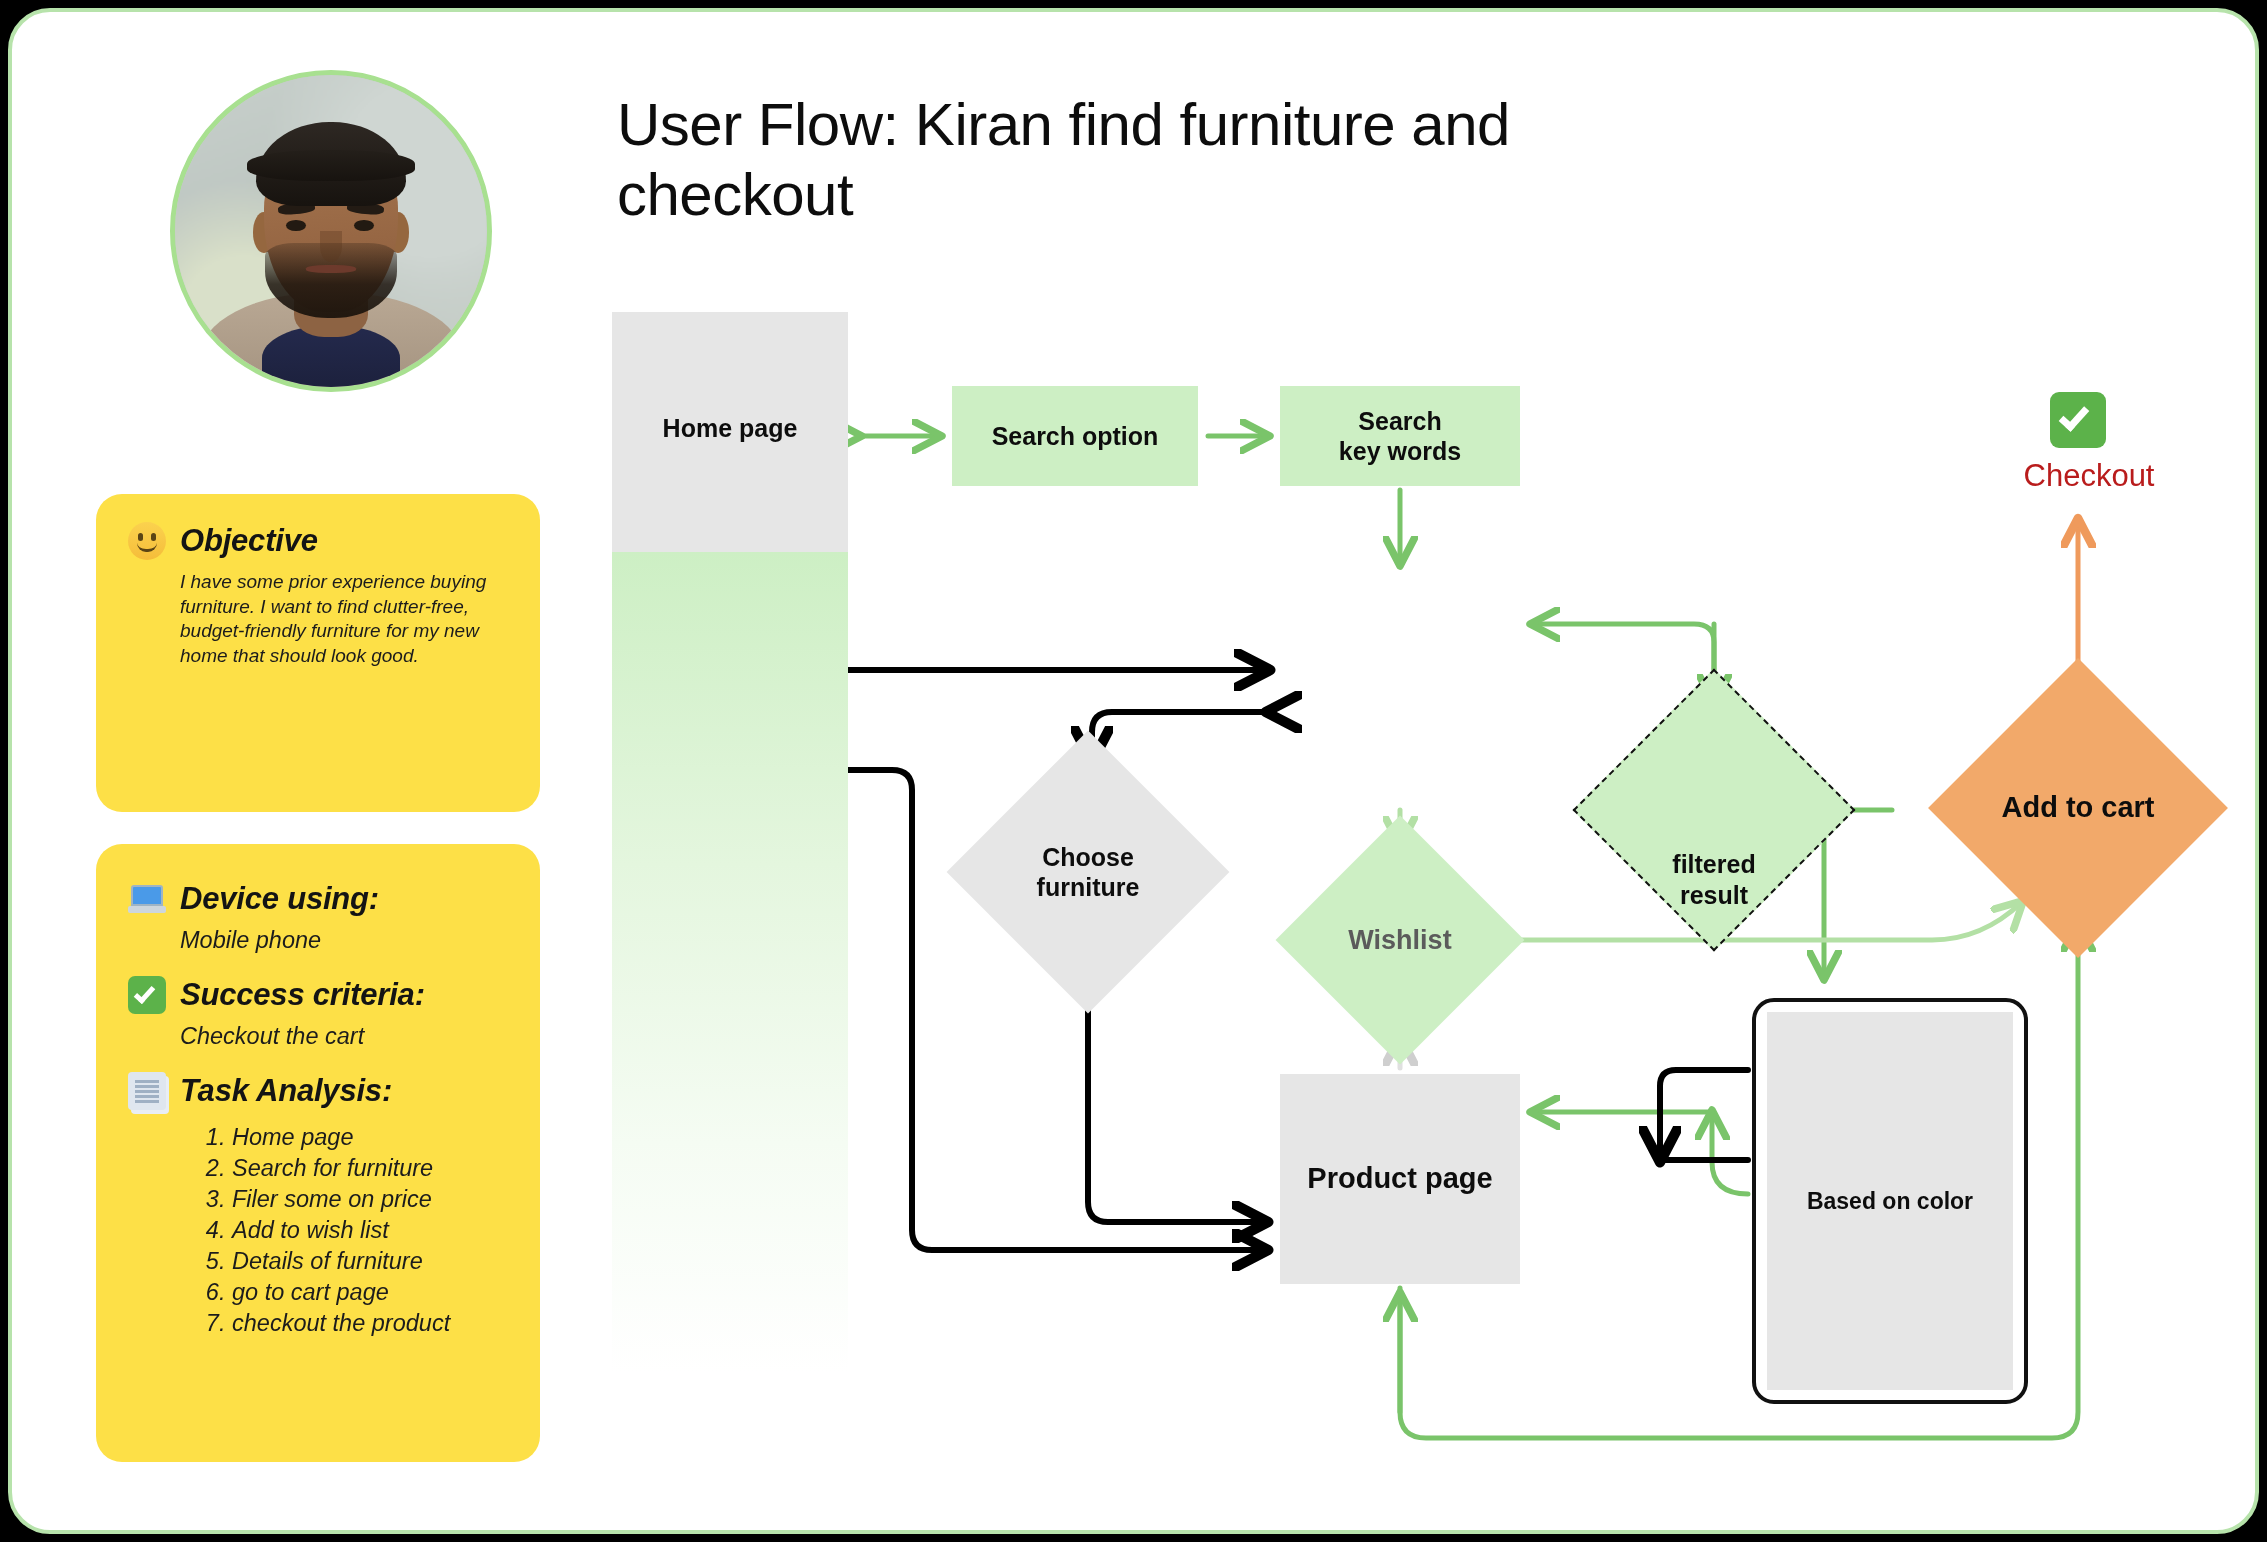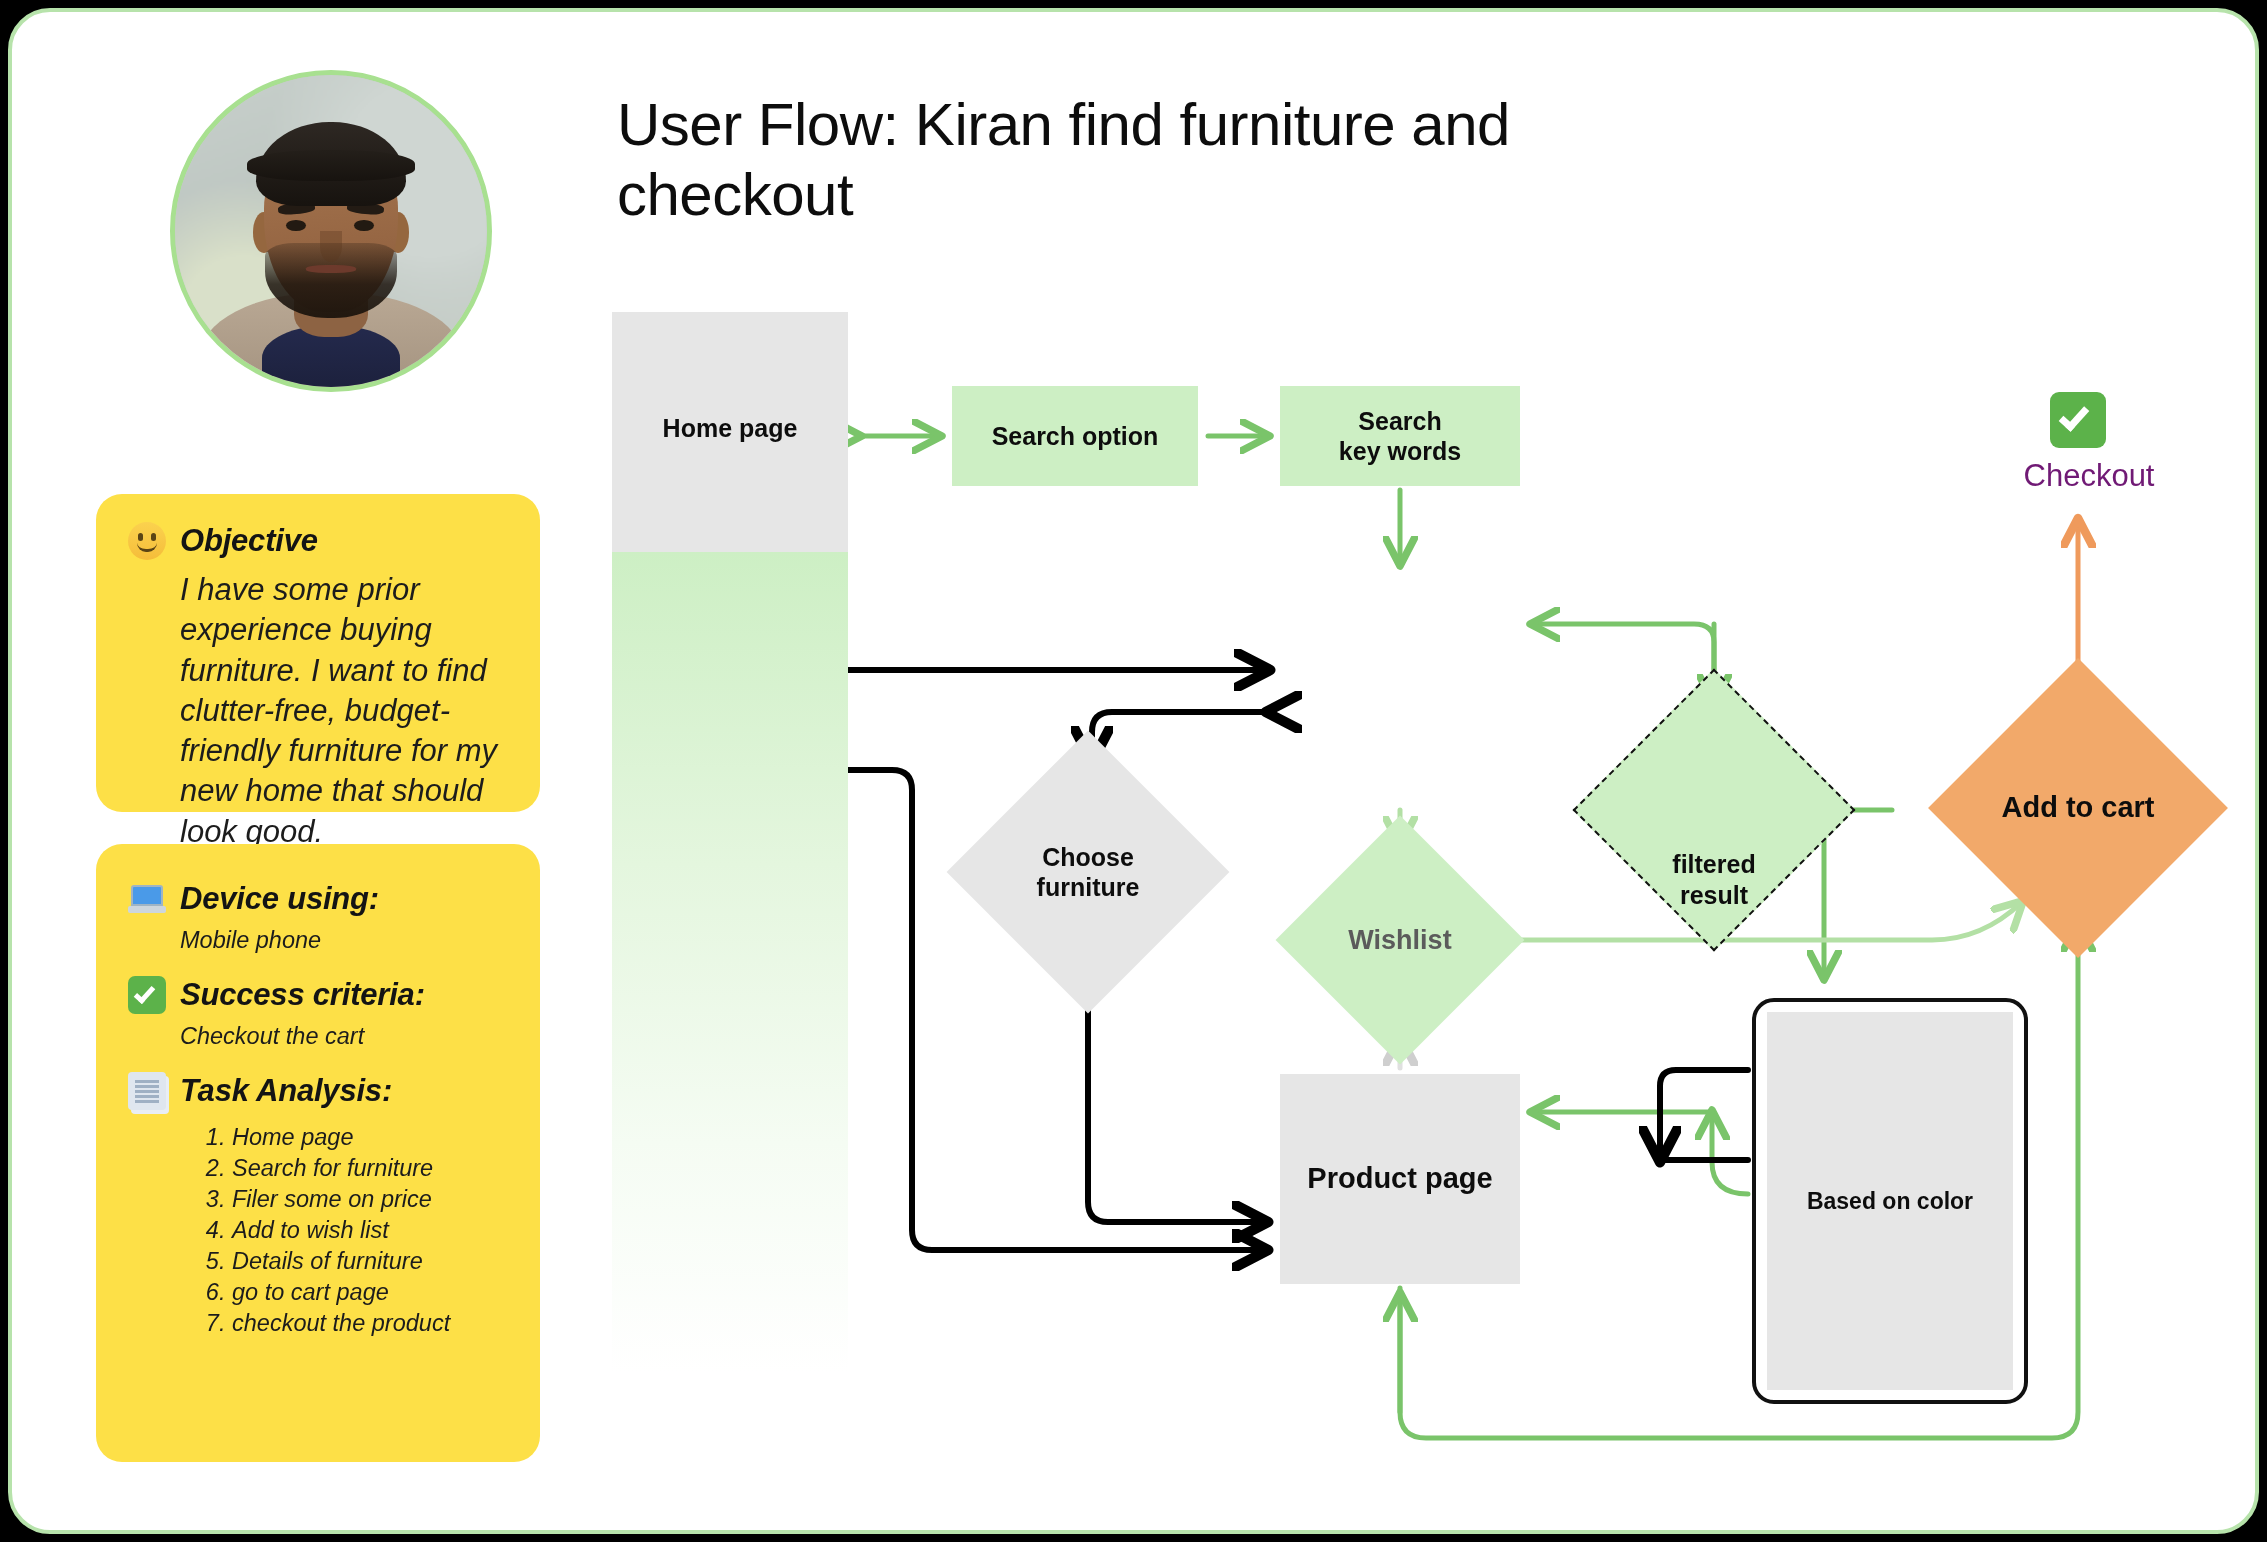--- a/index.html
+++ b/index.html
@@ -153,21 +153,21 @@
   .ico-doc i {
     position:absolute; left:7px; top:8px; width:24px; height:2.5px;
     background:#9fb0c4;
     box-shadow: 0 5px 0 #9fb0c4, 0 10px 0 #9fb0c4, 0 15px 0 #9fb0c4, 0 20px 0 #9fb0c4;
   }
 
   .sec-title {
     font-size: 31px; font-weight: 700; color: #141414; letter-spacing: -.2px;
   }
   .sec-body {
-    font-size: 31px; color: #1c1c1c; line-height: 1.30; margin-top: 6px;
+    font-size: 19px; color: #1c1c1c; line-height: 1.30; margin-top: 6px;
   }
   .sub-val {
     font-size: 23.5px; color: #1c1c1c; margin-top: 2px;
   }
   #card-objective .inner { position:absolute; left: 32px; top: 28px; right: 18px; }
   #card-objective .sec-body { margin-left: 52px; margin-top: 10px; }
 
   #card-details .inner { position:absolute; left: 32px; top: 36px; right: 18px; }
   #card-details .blk { margin-bottom: 22px; }
   #card-details .sub-val { margin-left: 52px; margin-top: 9px; }
@@ -236,21 +236,21 @@
     display:flex; flex-direction:column; align-items:center;
   }
   #checkout-grp .cbox {
     width: 56px; height: 56px; background:#5cb24a; border-radius: 9px; position:relative;
   }
   #checkout-grp .cbox i {
     position:absolute; left:16px; top:10px; width:16px; height:28px;
     border-right:7px solid #fff; border-bottom:7px solid #fff; transform: rotate(42deg);
   }
   #checkout-grp .clabel {
-    margin-top: 10px; font-size: 31px; font-weight: 400; color:#701a75;margin-left:22px;
+    margin-top: 10px; font-size: 31px; font-weight: 400; color:#b91c1c;margin-left:22px;
   }
 
   #filtercard {
     position:absolute; left: 1740px; top: 986px; width: 276px; height: 406px;
     background:#fff; border: 4px solid #111; border-radius: 22px;
     padding: 10px 11px; z-index: 4;
     display:flex; flex-direction:column; gap: 8px;
   }
   #filtercard .frow {
     flex: 1;

